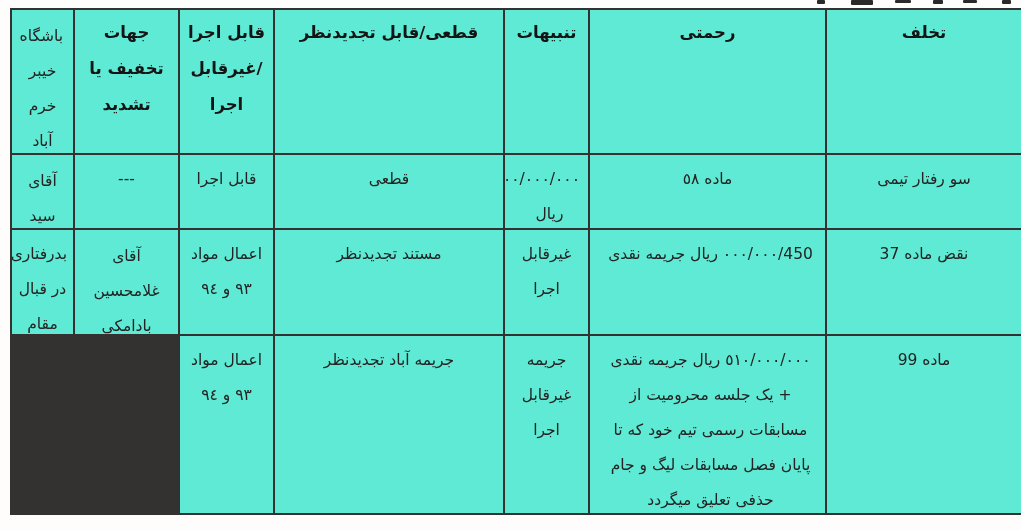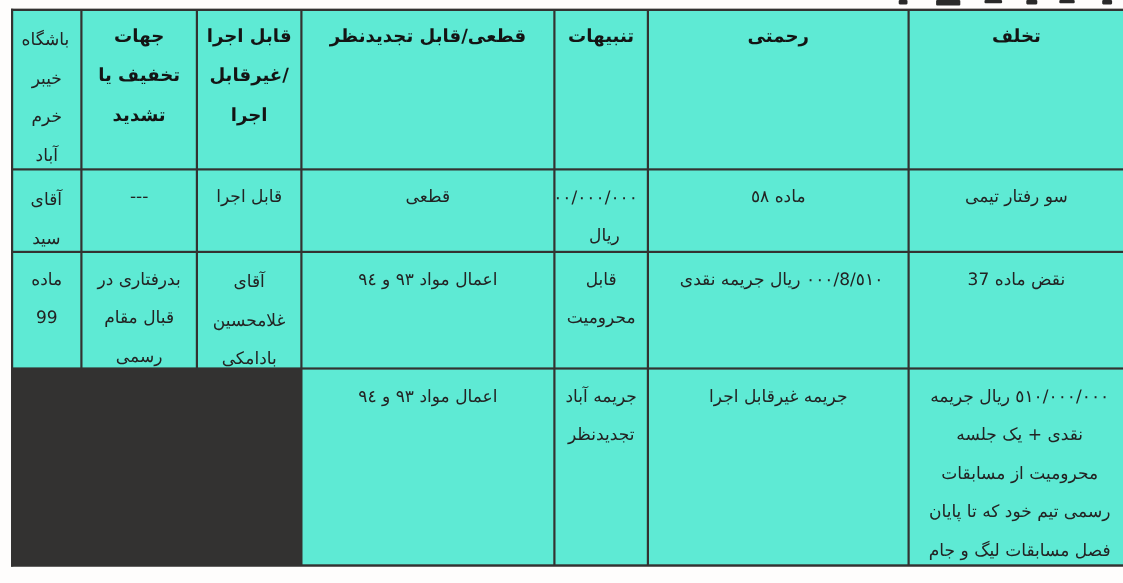--- a/index.html
+++ b/index.html
@@ -109,22 +109,23 @@
     <div class="cell td person">باشگاه خیبر خرم آباد</div>
     <div class="cell td">سو رفتار تیمی</div>
     <div class="cell td">ماده ٥٨</div>
     <div class="cell td penalties">٤٠٠/٠٠٠/٠٠٠ ریال جریمه نقدی</div>
     <div class="cell td">قطعی</div>
     <div class="cell td">قابل اجرا</div>
     <div class="cell td">---</div>
 
     <div class="cell td person">آقای سید مهدی رحمتی "سرمربی" تیم خیبر خرم آباد</div>
     <div class="cell td">نقض ماده 37</div>
-    <div class="cell td penalties">٥١٠/8/٠٠٠ ریال جریمه نقدی</div>
-    <div class="cell td">قابل محرومیت</div>
+    <div class="cell td penalties">450/٠٠٠/٠٠٠ ریال جریمه نقدی</div>
+    <div class="cell td">غیرقابل اجرا</div>
+    <div class="cell td">مستند تجدیدنظر</div>
     <div class="cell td">اعمال مواد ٩٣ و ٩٤</div>
 
     <div class="cell td person">آقای غلامحسین بادامکی "مربی" باشگاه خیبر خرم آباد</div>
     <div class="cell td">بدرفتاری در قبال مقام رسمی</div>
     <div class="cell td">ماده 99</div>
     <div class="cell td penalties">٥١٠/٠٠٠/٠٠٠ ریال جریمه نقدی + یک جلسه محرومیت از مسابقات رسمی تیم خود که تا پایان فصل مسابقات لیگ و جام حذفی تعلیق میگردد</div>
     <div class="cell td">جریمه غیرقابل اجرا</div>
     <div class="cell td">جریمه آباد تجدیدنظر</div>
     <div class="cell td">اعمال مواد ٩٣ و ٩٤</div>
 

